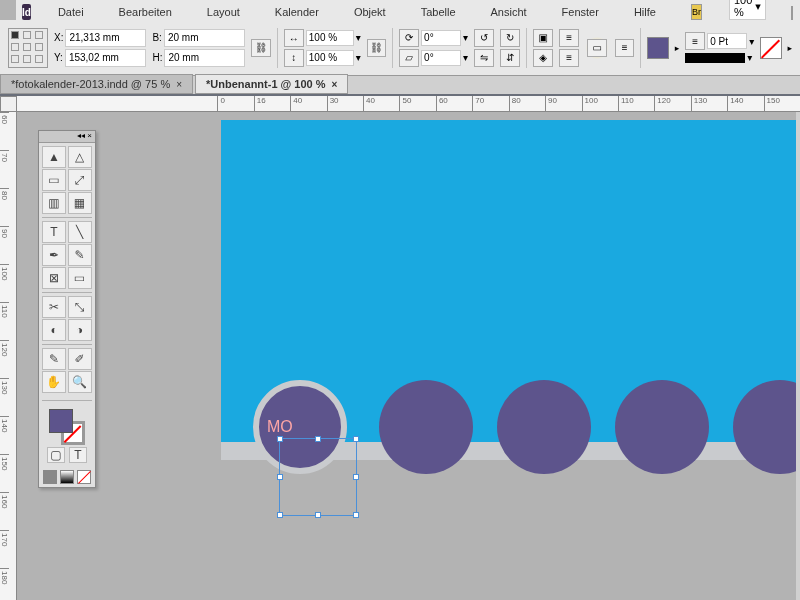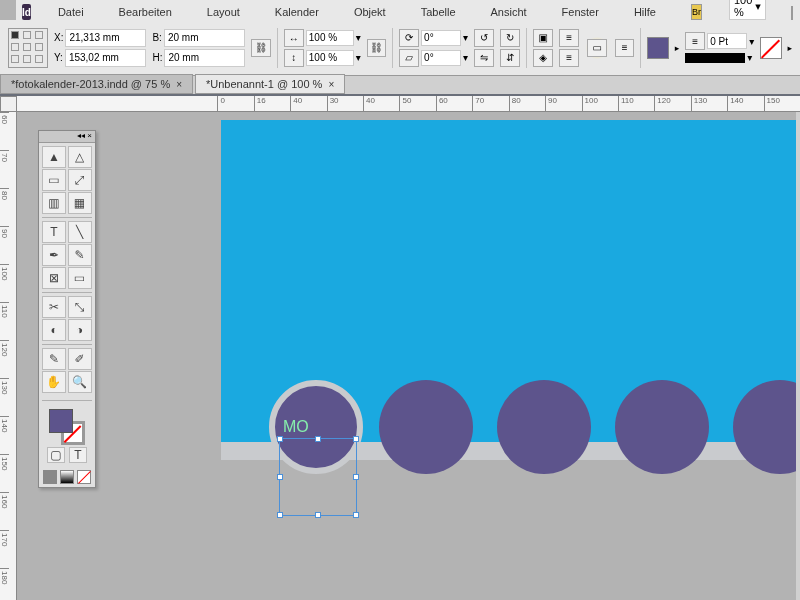--- a/index.html
+++ b/index.html
@@ -29,37 +29,37 @@
 .small-btns { display: flex; flex-direction: column; gap: 2px; }
 .highlighted { background: radial-gradient(circle, rgba(255,230,120,0.9) 0%, rgba(255,230,120,0) 70%); border-radius: 50%; padding: 2px; }
 .swatch { width: 22px; height: 22px; background: #5d548c; border: 1px solid #888; }
 .stroke-none { width: 22px; height: 22px; background: #fff; border: 1px solid #888; position: relative; }
 .stroke-none::after { content: ''; position: absolute; width: 130%; height: 2px; background: red; top: 50%; left: -15%; transform: rotate(-45deg); }
 .pt-input { width: 40px; height: 16px; font-size: 10px; border: 1px solid #ccc; padding: 0 2px; background: #fff; }
 
 
 .tabs { height: 20px; background: #d0d0d0; display: flex; align-items: flex-end; border-bottom: 2px solid #6a6f7a; }
 .tab { padding: 3px 10px; font-size: 11px; color: #333; background: #bfbfbf; border: 1px solid #999; margin-right: 2px; display: flex; align-items: center; gap: 6px; }
-.tab.active { background: #e8e8e8; font-weight: normal; }
+.tab.active { background: #e8e8e8; font-weight: bold; }
 .tab-close { font-size: 10px; }
 
 
 .h-ruler { position: absolute; top: 96px; left: 17px; right: 0; height: 16px; background: #f4f4f4; border-bottom: 1px solid #888; display: flex; overflow: hidden; font-size: 8px; }
 .h-tick { width: 38px; border-left: 1px solid #888; text-align: left; padding-left: 2px; color: #666; position: relative; }
 .v-ruler { position: absolute; top: 112px; left: 0; width: 17px; bottom: 0; background: #f4f4f4; border-right: 1px solid #888; font-size: 8px; }
 .v-tick { height: 38px; border-top: 1px solid #888; writing-mode: vertical-rl; text-orientation: mixed; padding-top: 2px; color: #666; }
 .ruler-corner { position: absolute; top: 96px; left: 0; width: 17px; height: 16px; background: #f0f0f0; border: 1px solid #888; }
 
 
 .canvas { position: absolute; top: 112px; left: 17px; right: 0; bottom: 0; background: #b3b3b3; }
 .page { position: absolute; top: 8px; left: 204px; width: 590px; height: 340px; background: #c9cbce; }
 .sky { position: absolute; top: 0; left: 0; right: 0; height: 322px; background: #1aa9e0; }
 .big-circle { position: absolute; width: 212px; height: 212px; border-radius: 50%; background: #5d548c; border: 8px solid #c9cbce; top: 132px; left: 340px; display: flex; flex-direction: column; align-items: center; justify-content: center; color: #fff; font-size: 32px; font-weight: 300; letter-spacing: 2px; }
 .day-circle { position: absolute; width: 94px; height: 94px; border-radius: 50%; background: #5d548c; bottom: -14px; }
-.c1 { left: 48px; border: 6px solid #c9cbce; display: flex; align-items: center; justify-content: flex-start; color: #86efac; font-size: 16px; font-weight: 300; padding-left: 8px; }
+.c1 { left: 32px; border: 6px solid #c9cbce; display: flex; align-items: center; justify-content: flex-start; color: #fca5a5; font-size: 16px; font-weight: 300; padding-left: 8px; }
 .c2 { left: 158px; }
 .c3 { left: 276px; }
 .c4 { left: 394px; }
 .c5 { left: 512px; }
 
 
 .selection { position: absolute; border: 1px solid #4a90d9; }
 .sel-handle { position: absolute; width: 6px; height: 6px; background: #fff; border: 1px solid #4a90d9; }
 .sh-tl { top: -3px; left: -3px; } .sh-tr { top: -3px; right: -3px; }
 .sh-bl { bottom: -3px; left: -3px; } .sh-br { bottom: -3px; right: -3px; }

